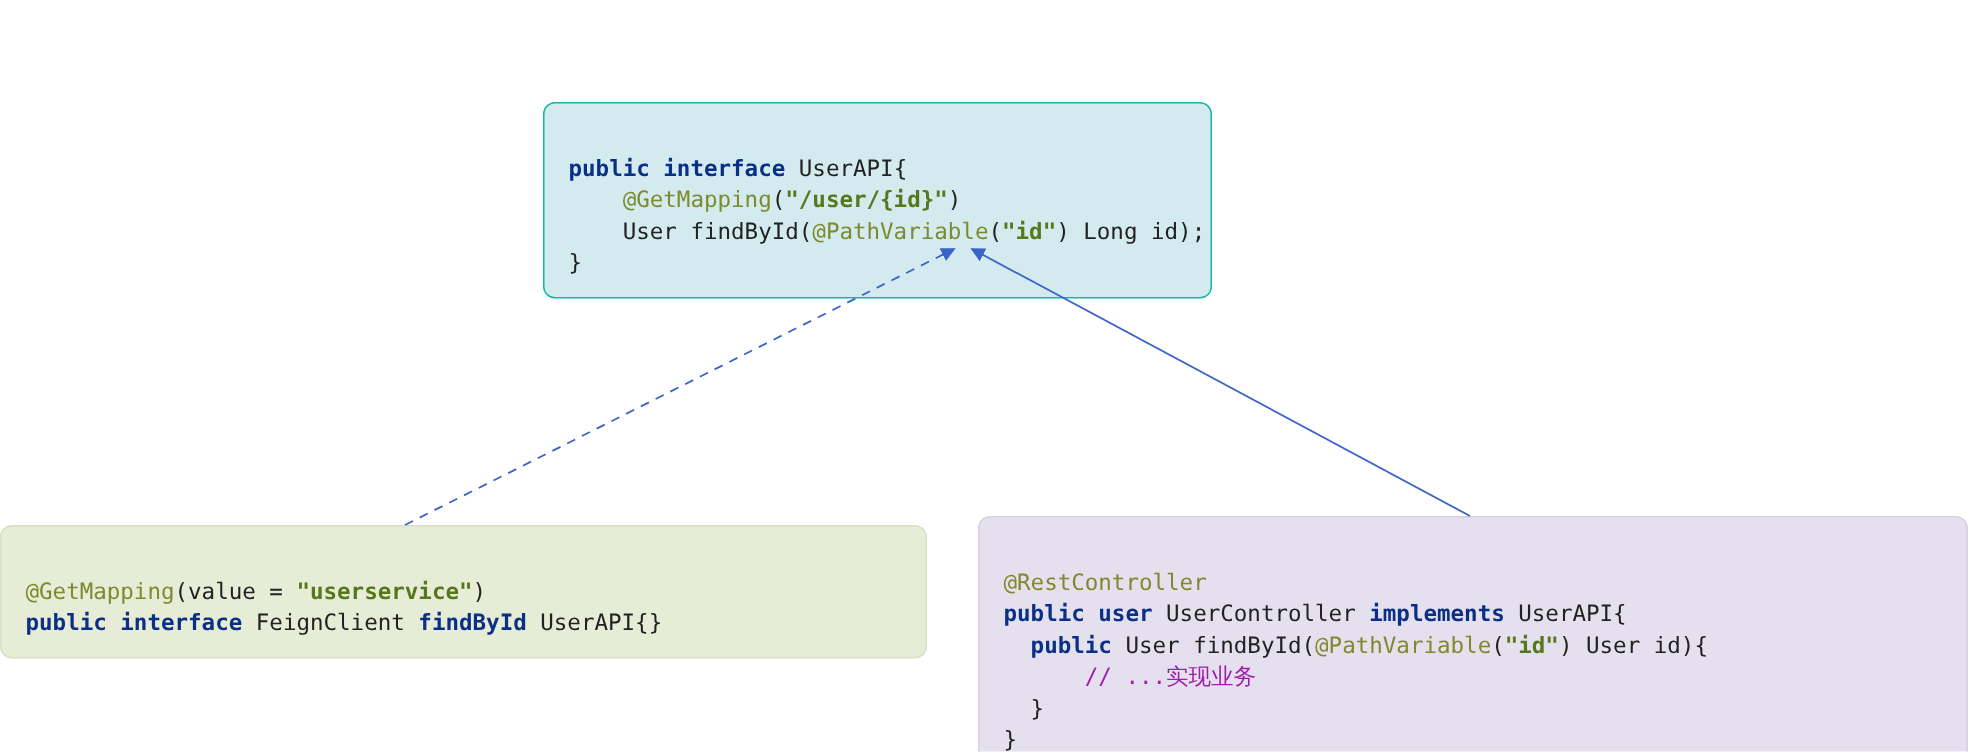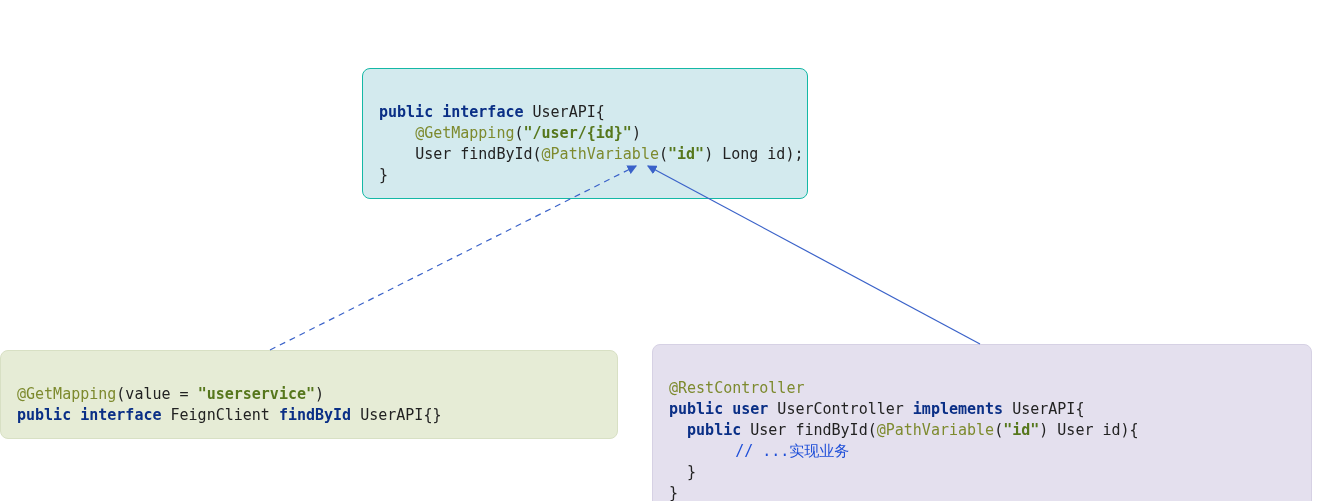--- a/index.html
+++ b/index.html
@@ -39,21 +39,21 @@
     left: 652px;
     top: 344px;
     width: 660px;
     background: #e4e0ee;
     border: 1px solid #d6d1e4;
   }
   .kw   { color: #0a2f86; font-weight: 700; }
   .ann  { color: #7d8a2e; }
   .str  { color: #56771c; font-weight: 700; }
   .id   { color: #222; }
-  .cmt  { color: #1d4ed8; margin-left: 12px; }
+  .cmt  { color: #a21caf; }
   svg.arrows {
     position: absolute;
     left: 0; top: 0;
     width: 1322px;
     height: 501px;
     pointer-events: none;
   }
 </style>
 </head>
 <body>

